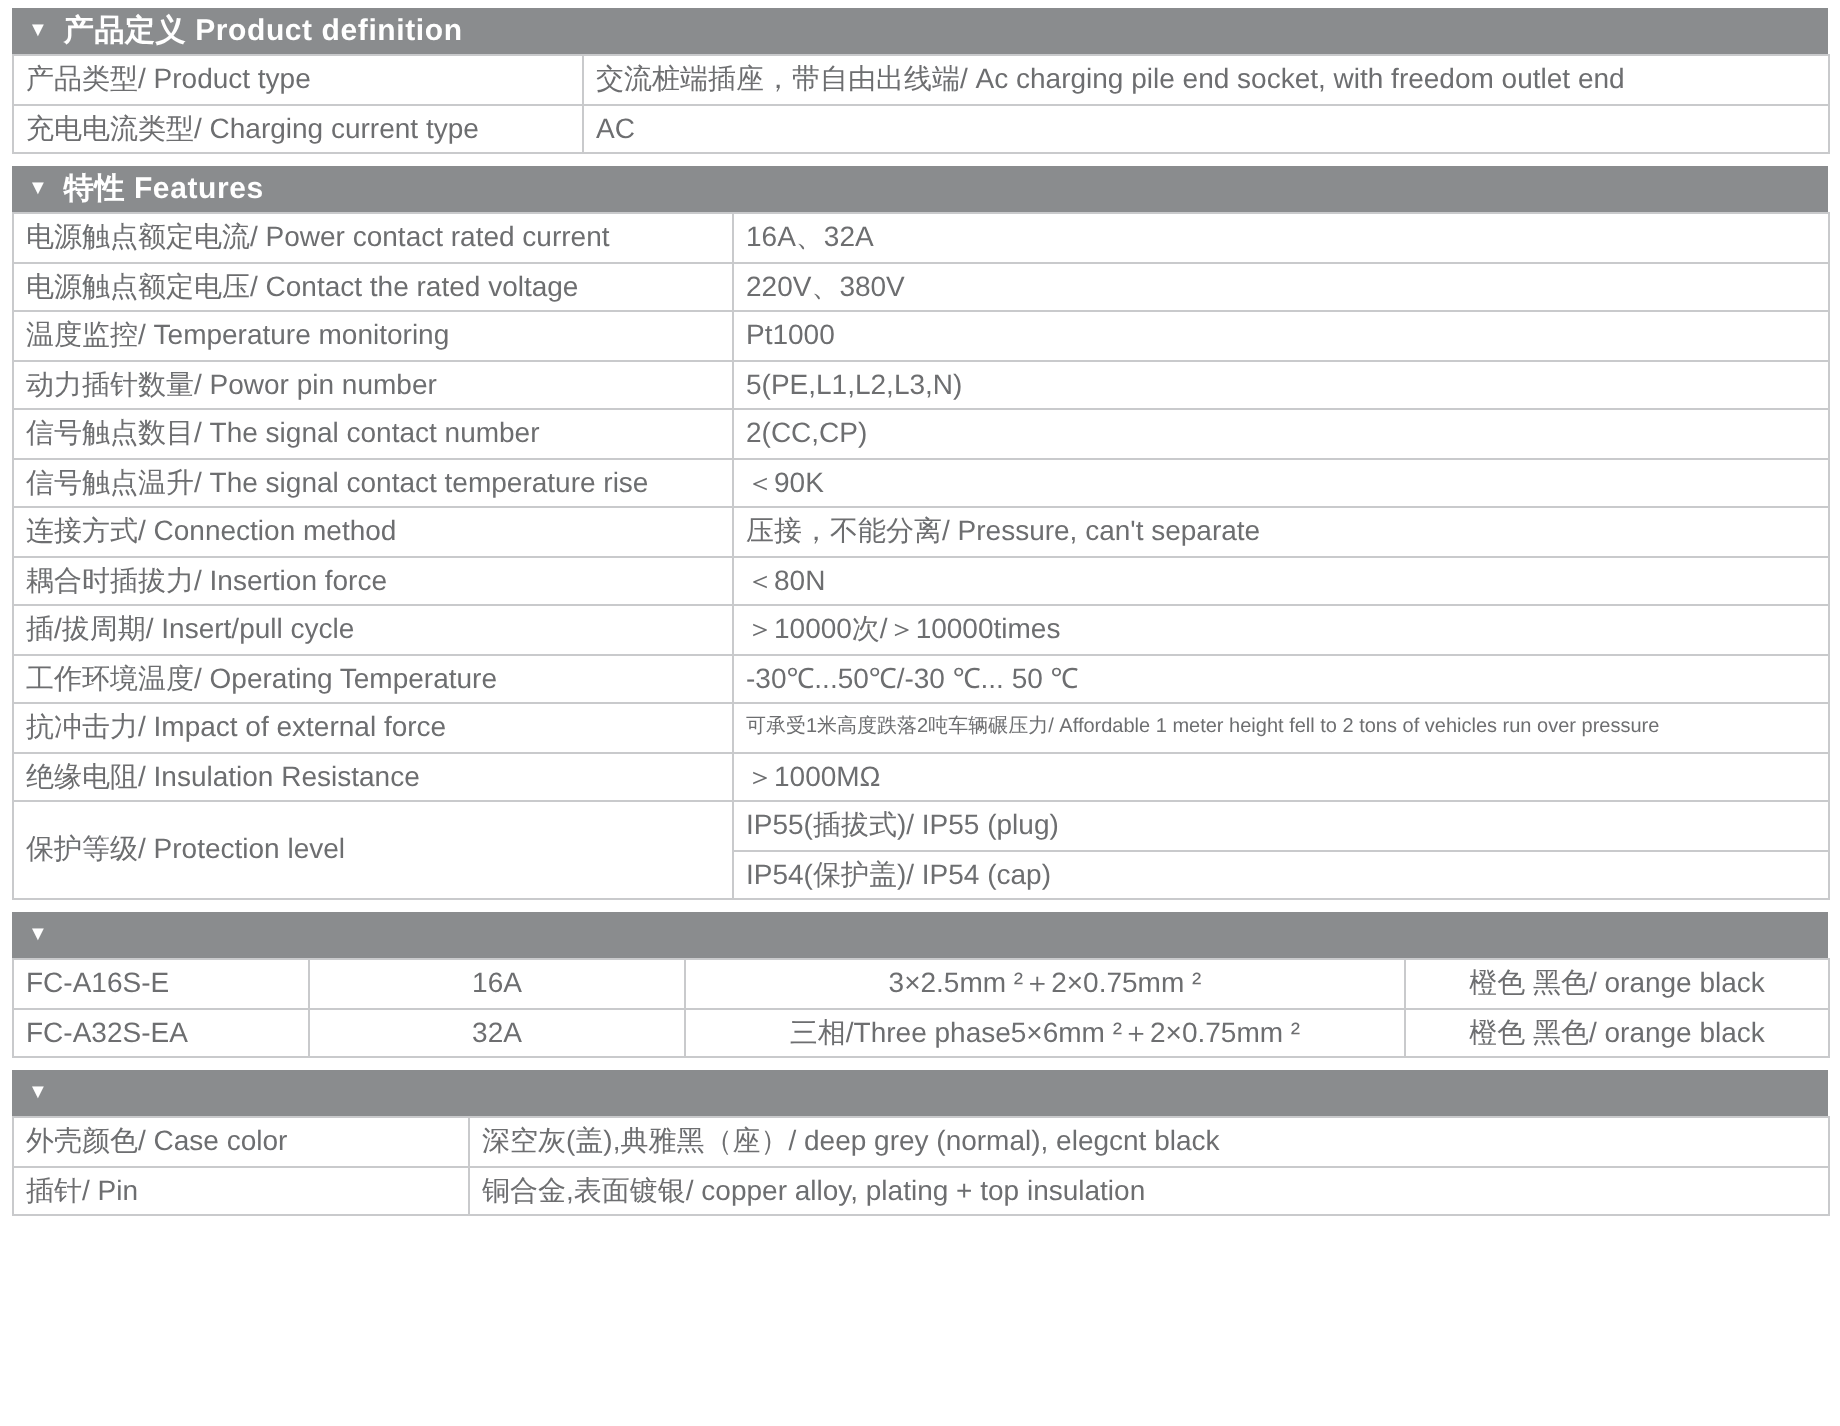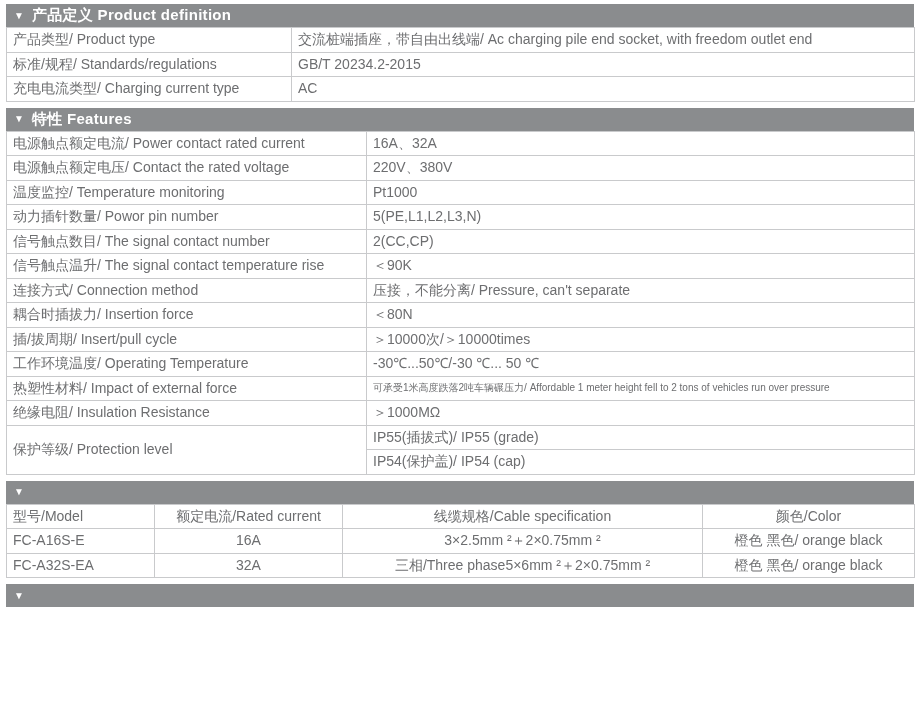--- a/index.html
+++ b/index.html
@@ -91,24 +91,20 @@
     <colgroup>
         <col class="c1">
         <col class="c2">
       </colgroup>
     <tbody>
       <tr>
         <td>产品类型/ Product type</td>
         <td>交流桩端插座，带自由出线端/ Ac charging pile end socket, with freedom outlet end</td>
       </tr>
       <tr>
-        <td>标准/规程/ Standards/regulations</td>
-        <td>GB/T 20234.2-2015</td>
-      </tr>
-      <tr>
         <td>充电电流类型/ Charging current type</td>
         <td>AC</td>
       </tr>
     </tbody>
   </table>
 
   <div class="section-header">
     <span class="tri">▼</span>
     <span class="title">特性 Features</span>
   </div>
@@ -152,54 +148,48 @@
       </tr>
       <tr>
         <td>插/拔周期/ Insert/pull cycle</td>
         <td>＞10000次/＞10000times</td>
       </tr>
       <tr>
         <td>工作环境温度/  Operating Temperature</td>
         <td>-30℃...50℃/-30 ℃... 50 ℃</td>
       </tr>
       <tr>
-        <td>热塑性材料/ Impact of external force</td>
+        <td>抗冲击力/ Impact of external force</td>
         <td class="tiny">可承受1米高度跌落2吨车辆碾压力/ Affordable 1 meter height fell to 2 tons of vehicles run over pressure</td>
       </tr>
       <tr>
         <td>绝缘电阻/ Insulation Resistance</td>
         <td>＞1000MΩ</td>
       </tr>
       <tr>
         <td rowspan="2">保护等级/ Protection level</td>
-        <td style="height:24px">IP55(插拔式)/ IP55 (grade)</td>
+        <td style="height:24px">IP55(插拔式)/ IP55 (plug)</td>
       </tr>
       <tr>
         <td style="height:24px">IP54(保护盖)/ IP54 (cap)</td>
       </tr>
     </tbody>
   </table>
 
   <div class="section-header">
     <span class="tri">▼</span>
   </div>
   <table class="t-cable">
     <colgroup>
         <col class="c1">
         <col class="c2">
         <col class="c3">
         <col class="c4">
       </colgroup>
     <tbody>
-      <tr>
-        <td>型号/Model</td>
-        <td class="center">额定电流/Rated current</td>
-        <td class="center">线缆规格/Cable specification</td>
-        <td class="center">颜色/Color</td>
-      </tr>
       <tr>
         <td>FC-A16S-E</td>
         <td class="center">16A</td>
         <td class="center">3×2.5mm ²＋2×0.75mm ²</td>
         <td class="center">橙色 黑色/ orange black</td>
       </tr>
       <tr>
         <td>FC-A32S-EA</td>
         <td class="center">32A</td>
         <td class="center">三相/Three phase5×6mm ²＋2×0.75mm ²</td>
@@ -210,16 +200,24 @@
 
   <div class="section-header">
     <span class="tri">▼</span>
   </div>
   <table class="t-mat">
     <colgroup>
         <col class="c1">
         <col class="c2">
       </colgroup>
     <tbody>
+      <tr>
+        <td>外壳颜色/ Case color</td>
+        <td>深空灰(盖),典雅黑（座）/ deep grey (normal), elegcnt black</td>
+      </tr>
+      <tr>
+        <td>插针/ Pin</td>
+        <td>铜合金,表面镀银/ copper alloy, plating + top insulation</td>
+      </tr>
     </tbody>
   </table>
 
 </div>
 
 </body></html>

